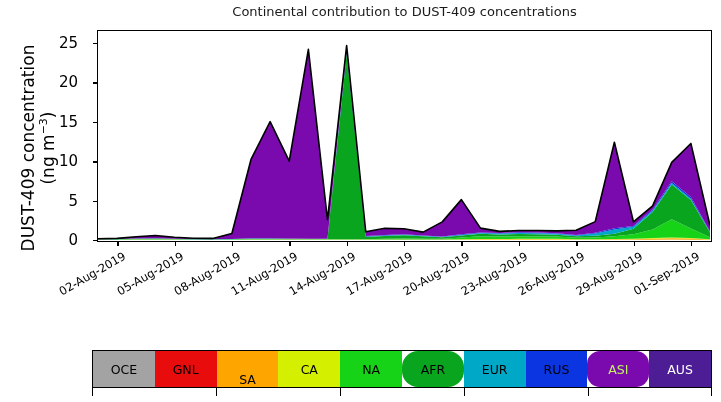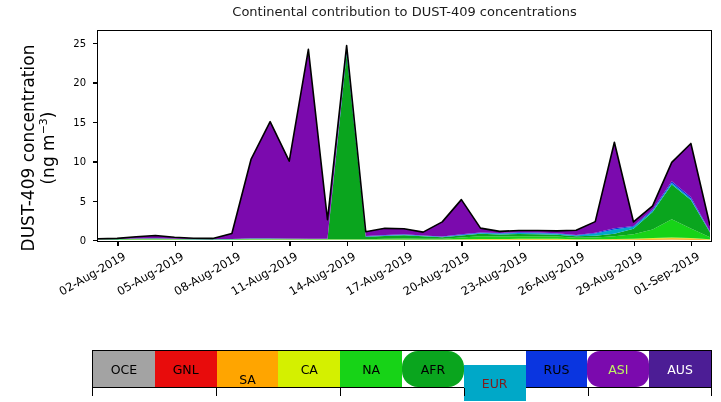--- a/index.html
+++ b/index.html
@@ -51,24 +51,24 @@
     top: 30px;
     width: 615px;
     height: 212px;
     border: 1.4px solid #000;
     box-sizing: border-box;
     overflow: hidden;
     background: #fff;
   }
   .ytick-label {
     position: absolute;
-    right: 4px;
+    right: 12px;
     width: 28px;
     text-align: right;
-    font-size: 10px;
+    font-size: 15px;
     color: #000;
     transform: translateY(-50%);
   }
   .ytick-col {
     position: absolute;
     left: 58px;
     top: 0;
     width: 32px;
     height: 402px;
   }
@@ -213,21 +213,21 @@
       </div>
       <div class="legend-cell" style="background: rgb(212, 240, 0); color: rgb(0, 0, 0);">
         <span>CA</span>
       </div>
       <div class="legend-cell" style="background: rgb(23, 211, 23); color: rgb(0, 0, 0);">
         <span>NA</span>
       </div>
       <div class="legend-cell" style="background: rgb(10, 165, 30); color: rgb(0, 0, 0); border-radius: 16px;">
         <span>AFR</span>
       </div>
-      <div class="legend-cell" style="background: rgb(0, 168, 200); color: #7f1d1d; margin-top: 14px;">
+      <div class="legend-cell" style="background: rgb(0, 168, 200); color: #000000;">
         <span>EUR</span>
       </div>
       <div class="legend-cell" style="background: rgb(10, 53, 224); color: rgb(0, 0, 0);">
         <span>RUS</span>
       </div>
       <div class="legend-cell" style="background: rgb(123, 10, 174); color: #bef264; border-radius: 13px;">
         <span>ASI</span>
       </div>
       <div class="legend-cell" style="background: #4c1d95; color: rgb(255, 255, 255);">
         <span>AUS</span>

